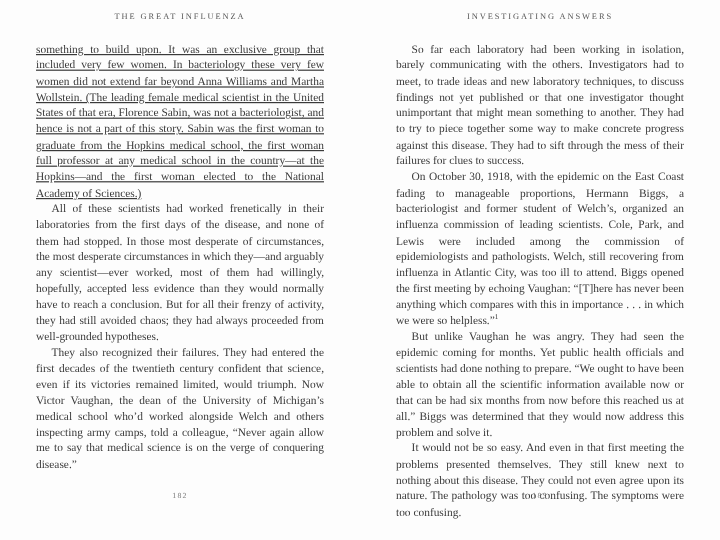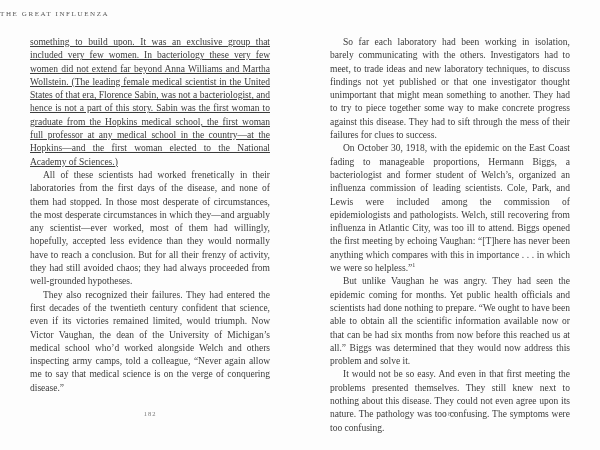--- a/index.html
+++ b/index.html
@@ -19,20 +19,21 @@
   .page {
     position: relative;
     width: 300px;
     height: 450px;
   }
   .running-head {
     position: absolute;
     top: 10px;
     left: 0;
     right: 0;
+    text-align: center;
     font-size: 7px;
     letter-spacing: 1.6px;
     color: #555555;
     font-weight: normal;
   }
   .body-text {
     position: absolute;
     top: 36px;
     left: 30px;
     width: 240px;
@@ -81,20 +82,21 @@
         <span>All of these scientists had worked frenetically in their laboratories from the first days of the disease, and none of them had stopped. In those most desperate of circumstances, the most desperate circumstances in which they—and arguably any scientist—ever worked, most of them had willingly, hopefully, accepted less evidence than they would normally have to reach a conclusion. But for all their frenzy of activity, they had still avoided chaos; they had always proceeded from well-grounded hypotheses.</span>
       </p>
       <p>
         <span>They also recognized their failures. They had entered the first decades of the twentieth century confident that science, even if its victories remained limited, would triumph. Now Victor Vaughan, the dean of the University of Michigan’s medical school who’d worked alongside Welch and others inspecting army camps, told a colleague, “Never again allow me to say that medical science is on the verge of conquering disease.”</span>
       </p>
     </div>
     <div class="folio">182</div>
   </div>
 
   <div class="page">
+    <div class="running-head">INVESTIGATING ANSWERS</div>
     <div class="body-text">
       <p>
         <span>So far each laboratory had been working in isolation, barely communicating with the others. Investigators had to meet, to trade ideas and new laboratory techniques, to discuss findings not yet published or that one investigator thought unimportant that might mean something to another. They had to try to piece together some way to make concrete progress against this disease. They had to sift through the mess of their failures for clues to success.</span>
       </p>
       <p>
         <span>On October 30, 1918, with the epidemic on the East Coast fading to manageable proportions, Hermann Biggs, a bacteriologist and former student of Welch’s, organized an influenza commission of leading scientists. Cole, Park, and Lewis were included among the commission of epidemiologists and pathologists. Welch, still recovering from influenza in Atlantic City, was too ill to attend. Biggs opened the first meeting by echoing Vaughan: “[T]here has never been anything which compares with this in importance . . . in which we were so helpless.”</span><sup>1</sup>
       </p>
       <p>
         <span>But unlike Vaughan he was angry. They had seen the epidemic coming for months. Yet public health officials and scientists had done nothing to prepare. “We ought to have been able to obtain all the scientific information available now or that can be had six months from now before this reached us at all.” Biggs was determined that they would now address this problem and solve it.</span>
       </p>

